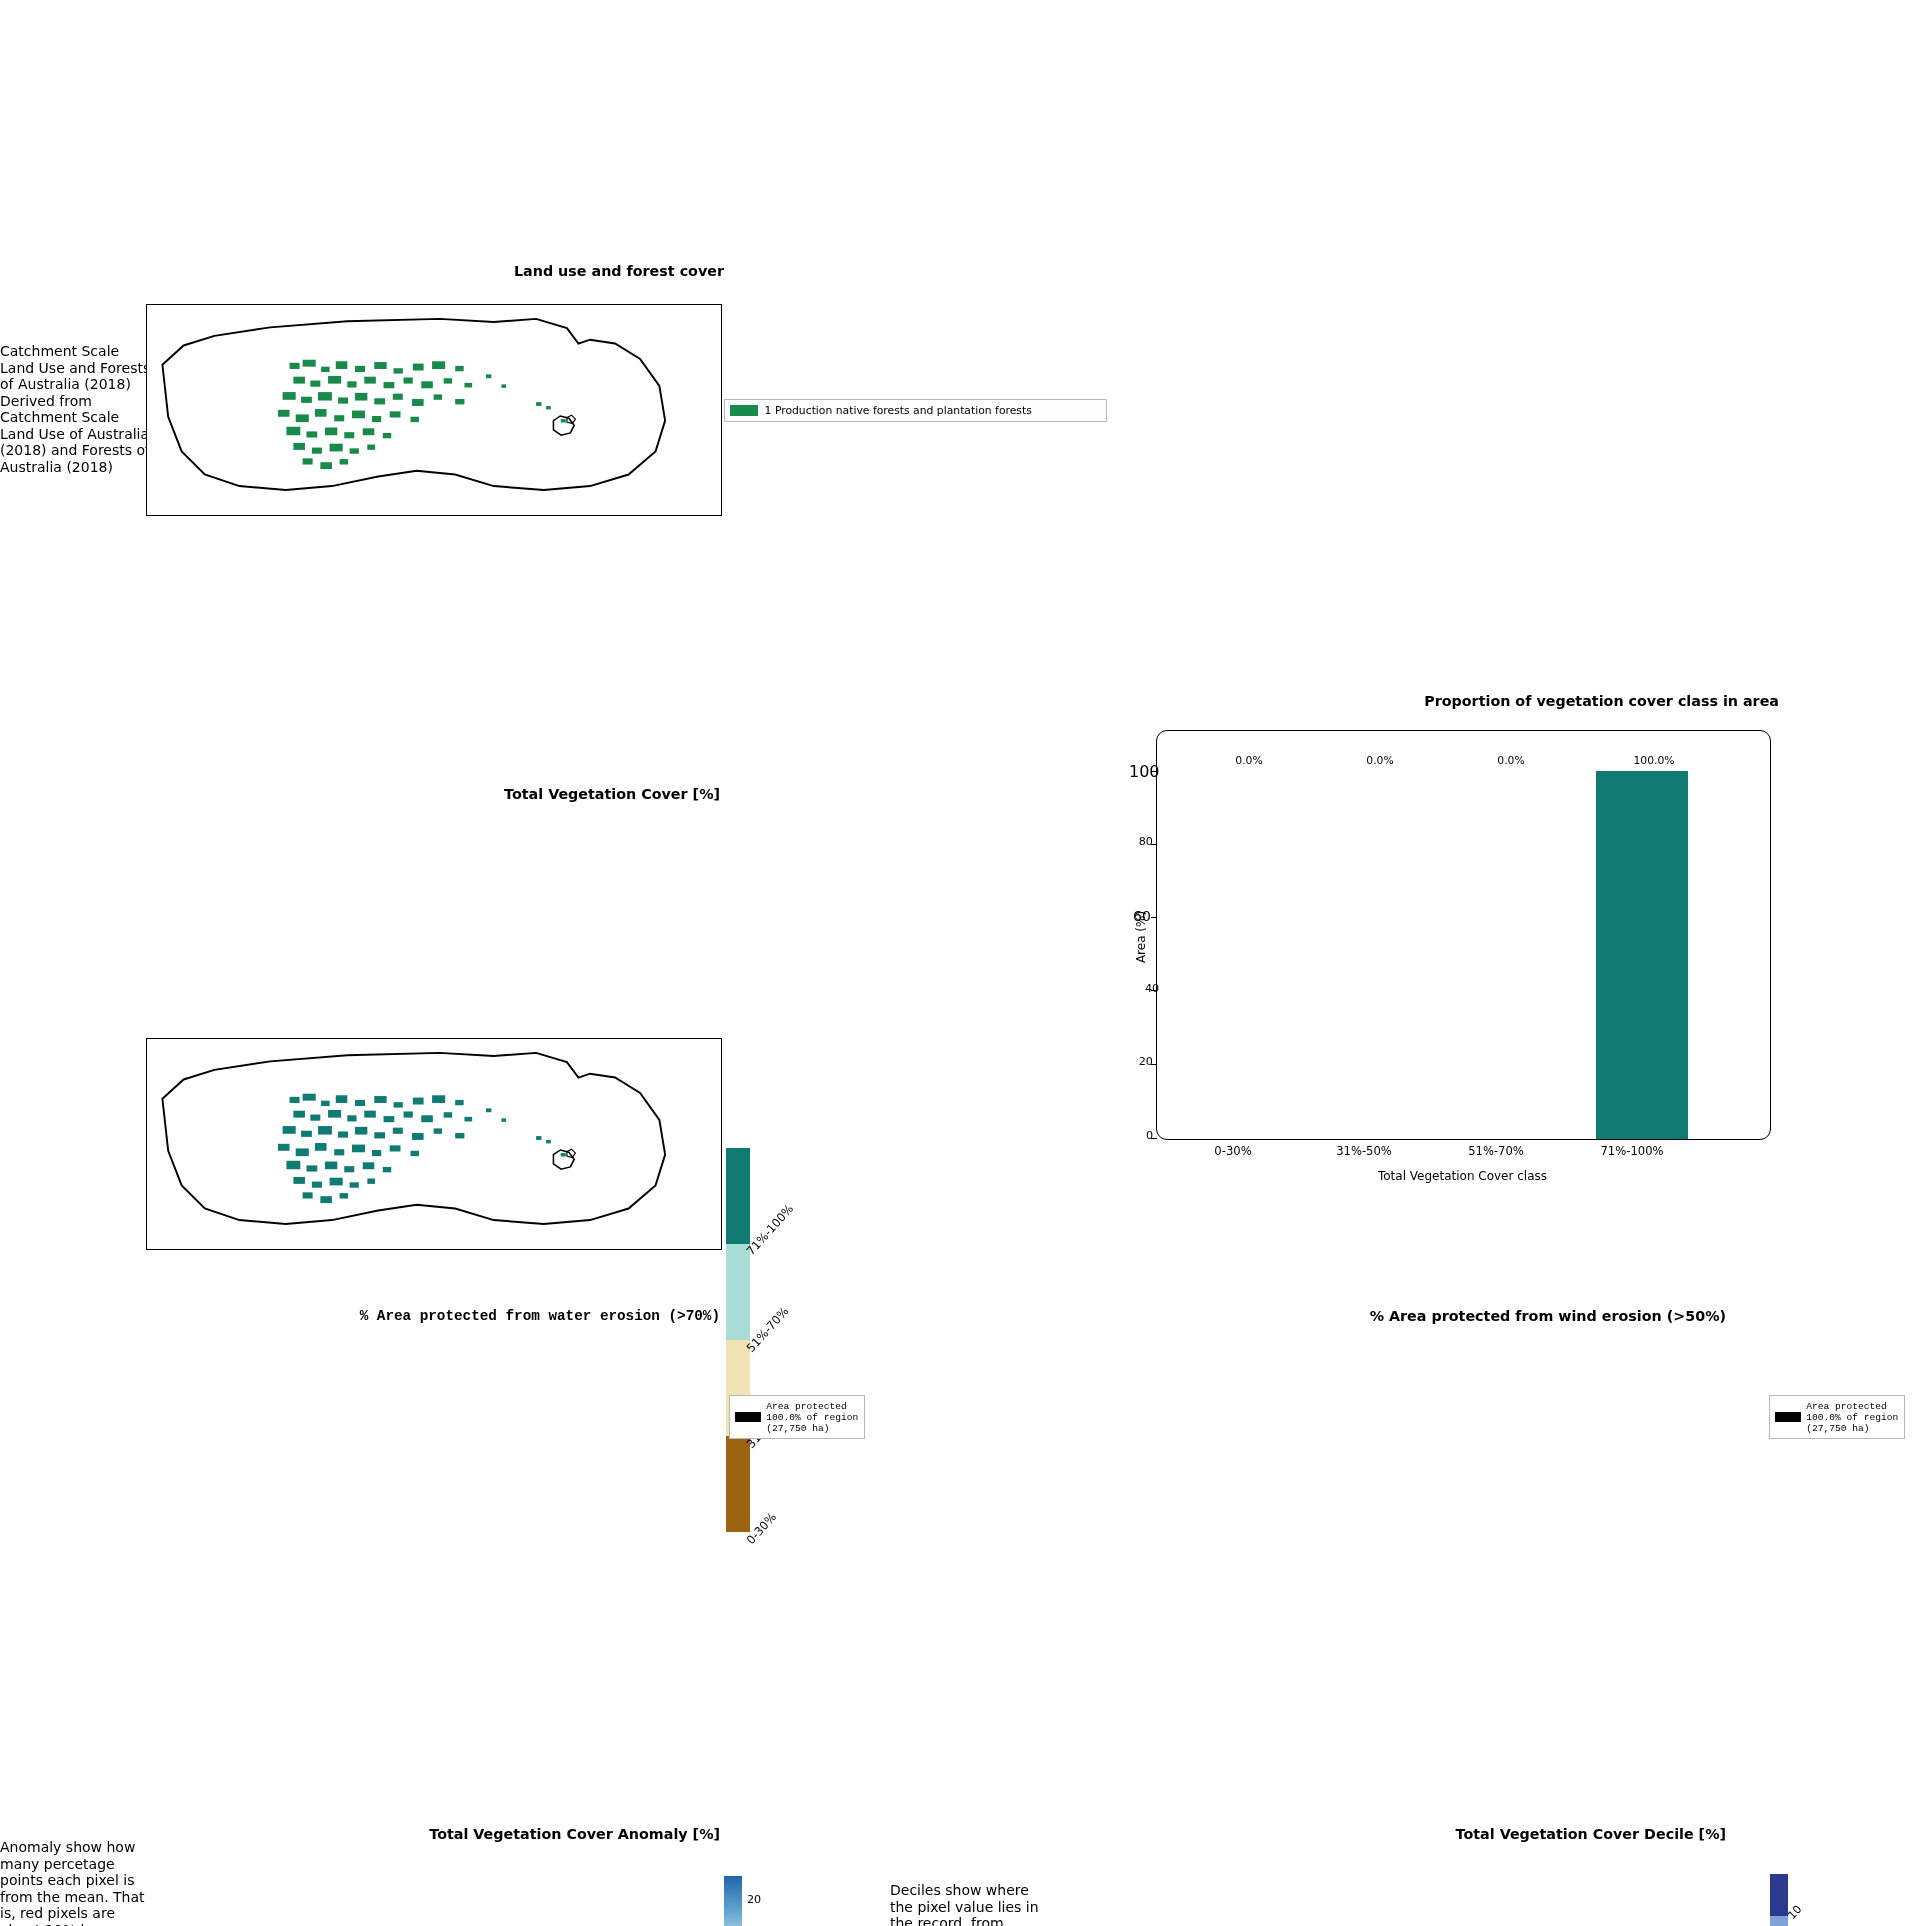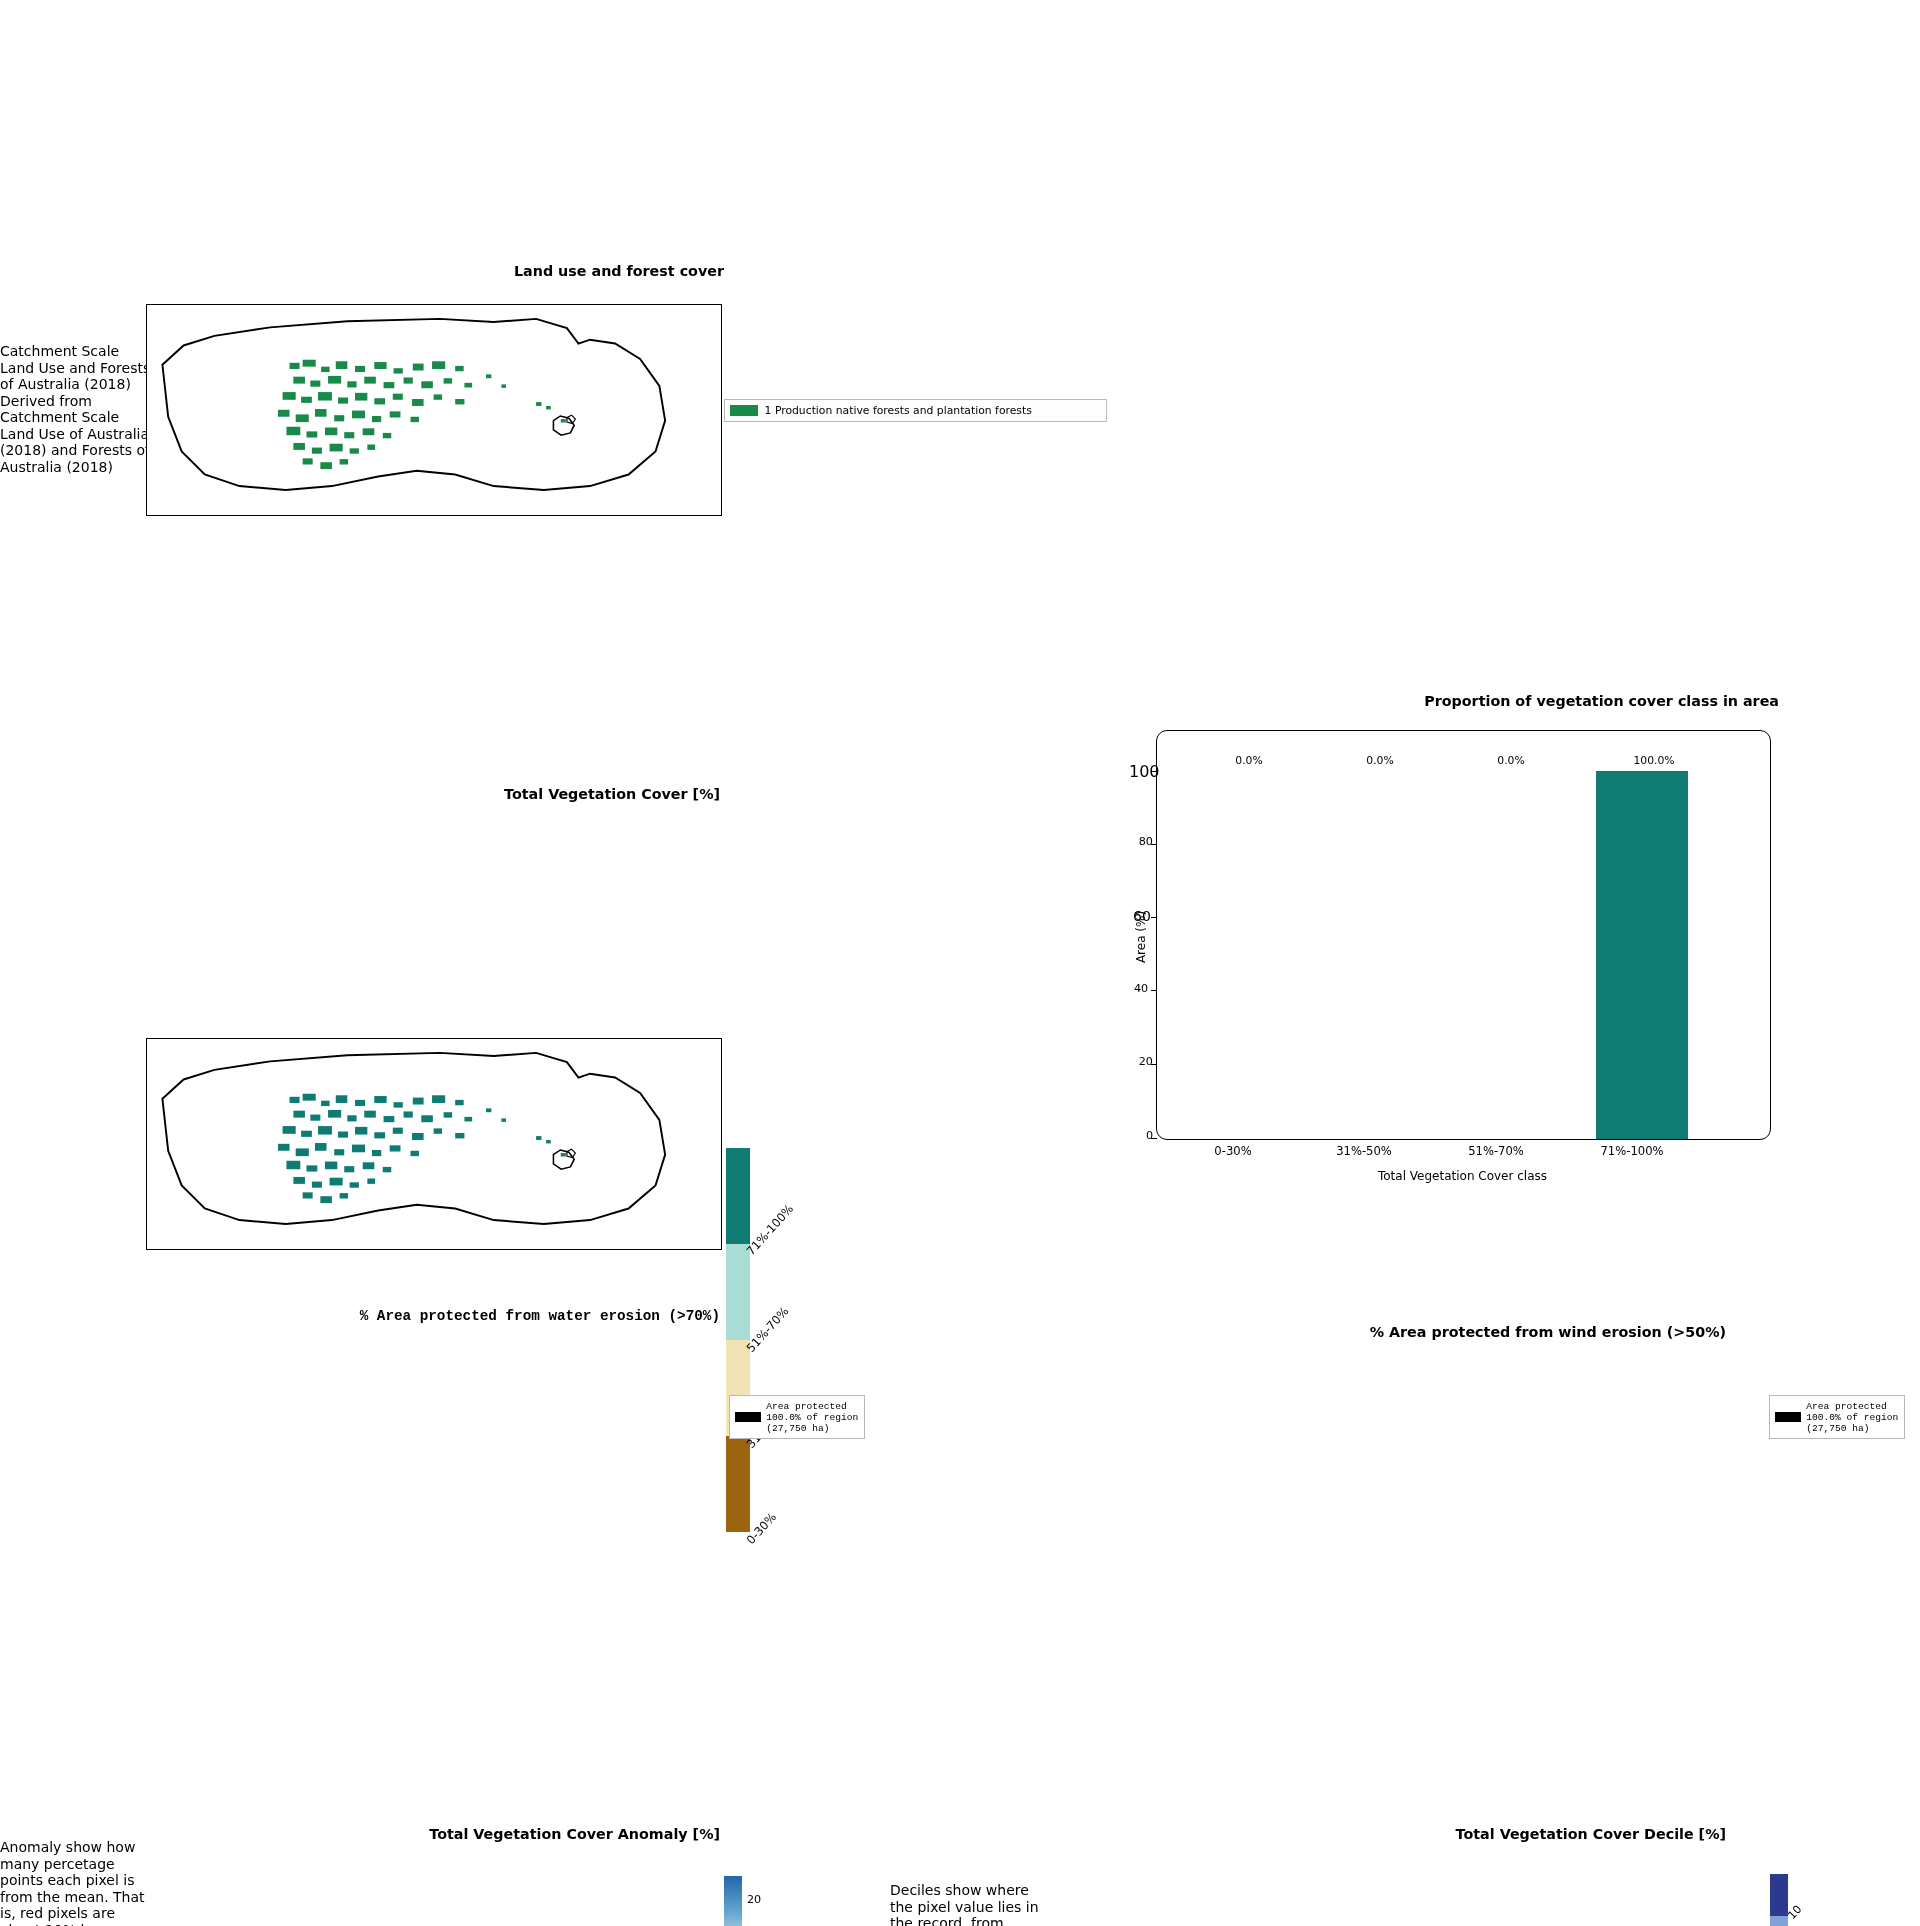--- a/index.html
+++ b/index.html
@@ -222,21 +222,21 @@
       </div>
 
       <div class="abs" style="left:46px;bottom:372px;width:92px;text-align:center;font-size:10.8px;">0.0%</div>
       <div class="abs" style="left:177px;bottom:372px;width:92px;text-align:center;font-size:10.8px;">0.0%</div>
       <div class="abs" style="left:308px;bottom:372px;width:92px;text-align:center;font-size:10.8px;">0.0%</div>
       <div class="abs" style="left:447px;bottom:372px;width:100px;text-align:center;font-size:10.8px;">100.0%</div>
     </div>
 
     <div class="abs" style="left:0px;top:399px;width:24px;text-align:right;font-size:11.2px;">0</div>
     <div class="abs" style="left:0px;top:325px;width:24px;text-align:right;font-size:11.2px;">20</div>
-    <div class="abs" style="left:0px;top:252px;width:24px;text-align:center;font-size:11.2px;">40</div>
+    <div class="abs" style="left:16px;top:252px;width:24px;text-align:left;font-size:11.2px;">40</div>
     <div class="abs" style="left:4px;top:178px;width:24px;text-align:left;font-size:14px;">60</div>
     <div class="abs" style="left:0px;top:105px;width:24px;text-align:right;font-size:11.2px;">80</div>
     <div class="abs" style="left:0px;top:32px;width:24px;font-size:16px;">100</div>
 
     <div class="abs" style="left:21.6px;top:408px;width:6.2px;height:1.2px;background:#000;"></div>
     <div class="abs" style="left:21.6px;top:334px;width:6.2px;height:1.2px;background:#000;"></div>
     <div class="abs" style="left:21.6px;top:260px;width:6.2px;height:1.2px;background:#000;"></div>
     <div class="abs" style="left:21.6px;top:187px;width:6.2px;height:1.2px;background:#000;"></div>
     <div class="abs" style="left:21.6px;top:114px;width:6.2px;height:1.2px;background:#000;"></div>
     <div class="abs" style="left:21.6px;top:41px;width:6.2px;height:1.2px;background:#000;"></div>
@@ -250,21 +250,21 @@
     <div class="abs bar-axis-label" style="left:-162px;top:200px;width:347px;text-align:center;font-size:12px;transform:rotate(-90deg);">Area (%)</div>
   </div>
 
   <div class="abs panel-title" style="left:146px;top:1308px;width:574px;font-family:Liberation Mono, monospace;">% Area protected from water erosion (&gt;70%)</div>
 
   <div class="abs smallbox" style="left:729px;top:1395px;width:123px;">
     <span class="sw"></span>
     <span class="tx">Area protected 100.0% of region (27,750 ha)</span>
   </div>
 
-  <div class="abs panel-title" style="left:1152px;top:1308px;width:574px;margin-top:16px;">% Area protected from wind erosion (&gt;50%)</div>
+  <div class="abs panel-title" style="left:1152px;top:1308px;width:574px;">% Area protected from wind erosion (&gt;50%)</div>
 
   <div class="abs smallbox" style="left:1769px;top:1395px;width:123px;">
     <span class="sw"></span>
     <span class="tx">Area protected 100.0% of region (27,750 ha)</span>
   </div>
 
   <div class="abs panel-title" style="left:146px;top:1826px;width:574px;">Total Vegetation Cover Anomaly [%]</div>
 
   <div class="abs side-note" style="left:0px;top:1839px;width:152px;">Anomaly show how many percetage points each pixel is from the mean. That is, red pixels are about 20% lower than the mean of that pixel. The mean is only for the month of the map using baseline from 2001 to 2019.</div>
 

